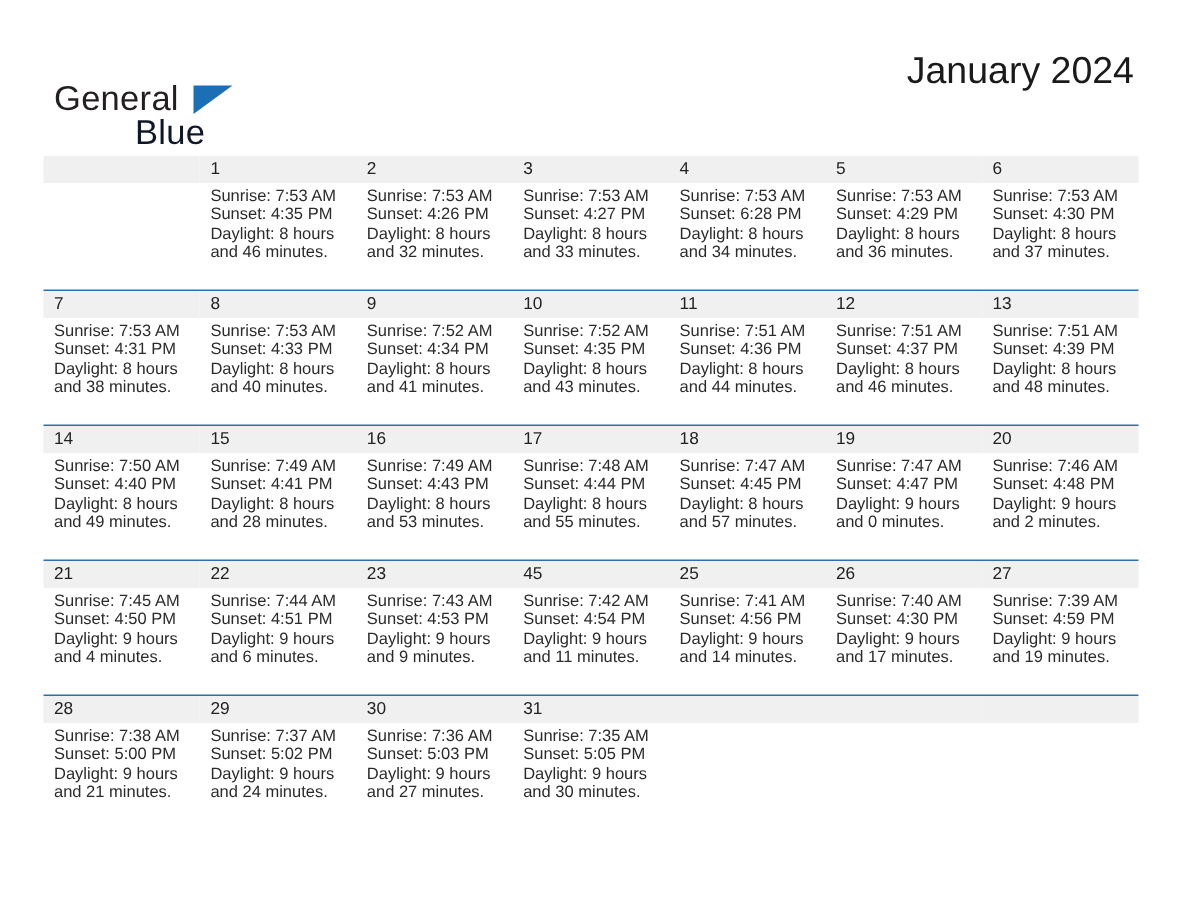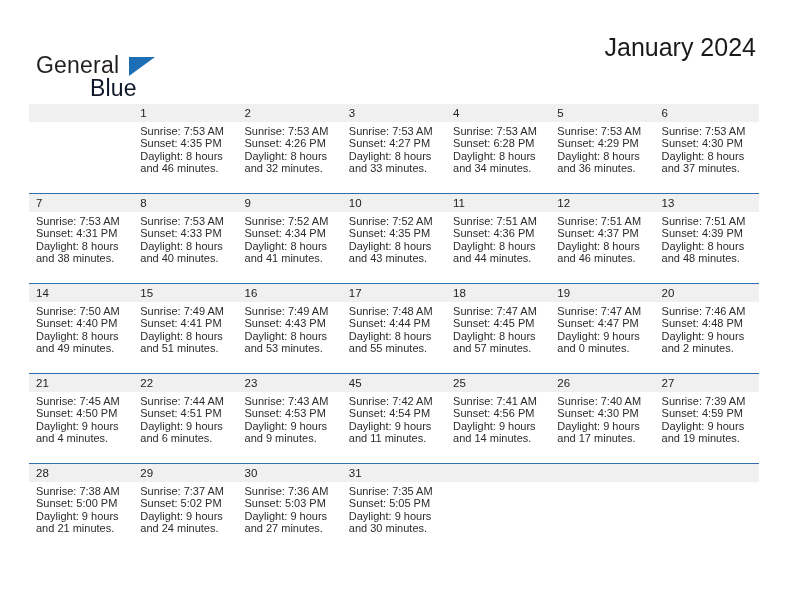--- a/index.html
+++ b/index.html
@@ -297,21 +297,21 @@
           <div>Daylight: 8 hours</div>
           <div>and 49 minutes.</div>
         </div>
       </div>
       <div class="day-cell">
         <div class="day-number-band">15</div>
         <div class="day-info">
           <div>Sunrise: 7:49 AM</div>
           <div>Sunset: 4:41 PM</div>
           <div>Daylight: 8 hours</div>
-          <div>and 51 minutes.</div>
+          <div>and 28 minutes.</div>
         </div>
       </div>
       <div class="day-cell">
         <div class="day-number-band">16</div>
         <div class="day-info">
           <div>Sunrise: 7:49 AM</div>
           <div>Sunset: 4:43 PM</div>
           <div>Daylight: 8 hours</div>
           <div>and 53 minutes.</div>
         </div>

